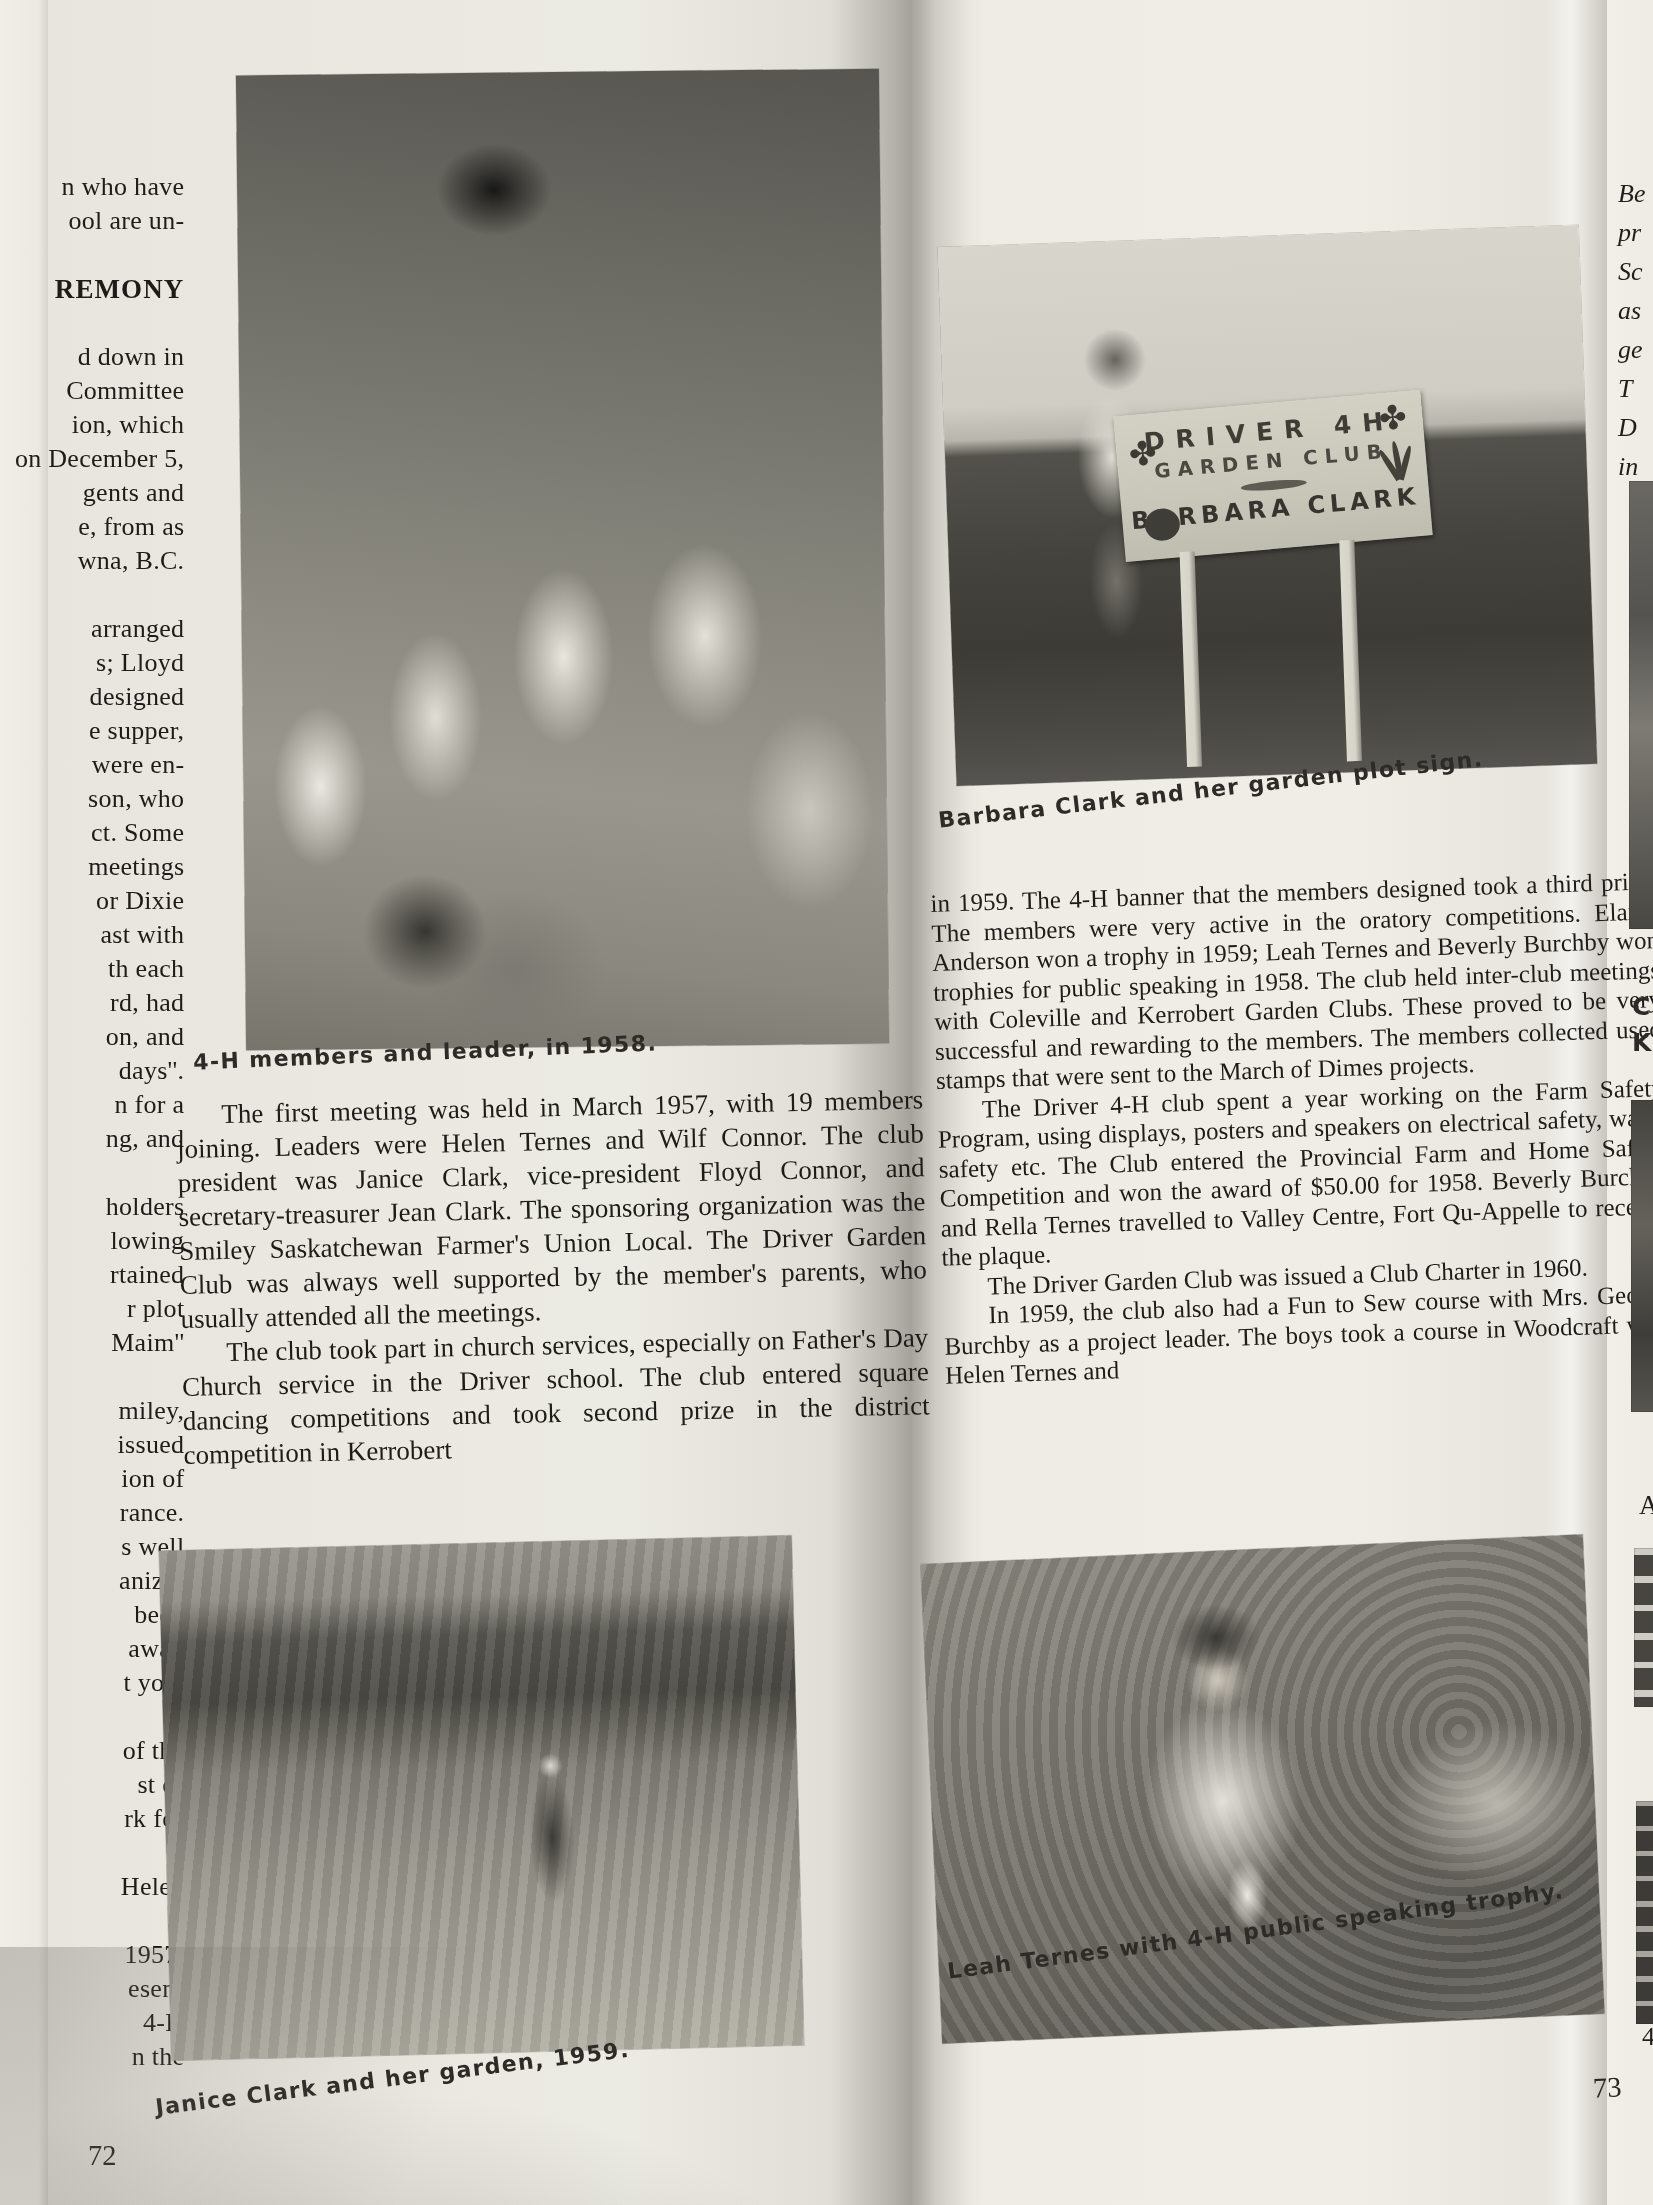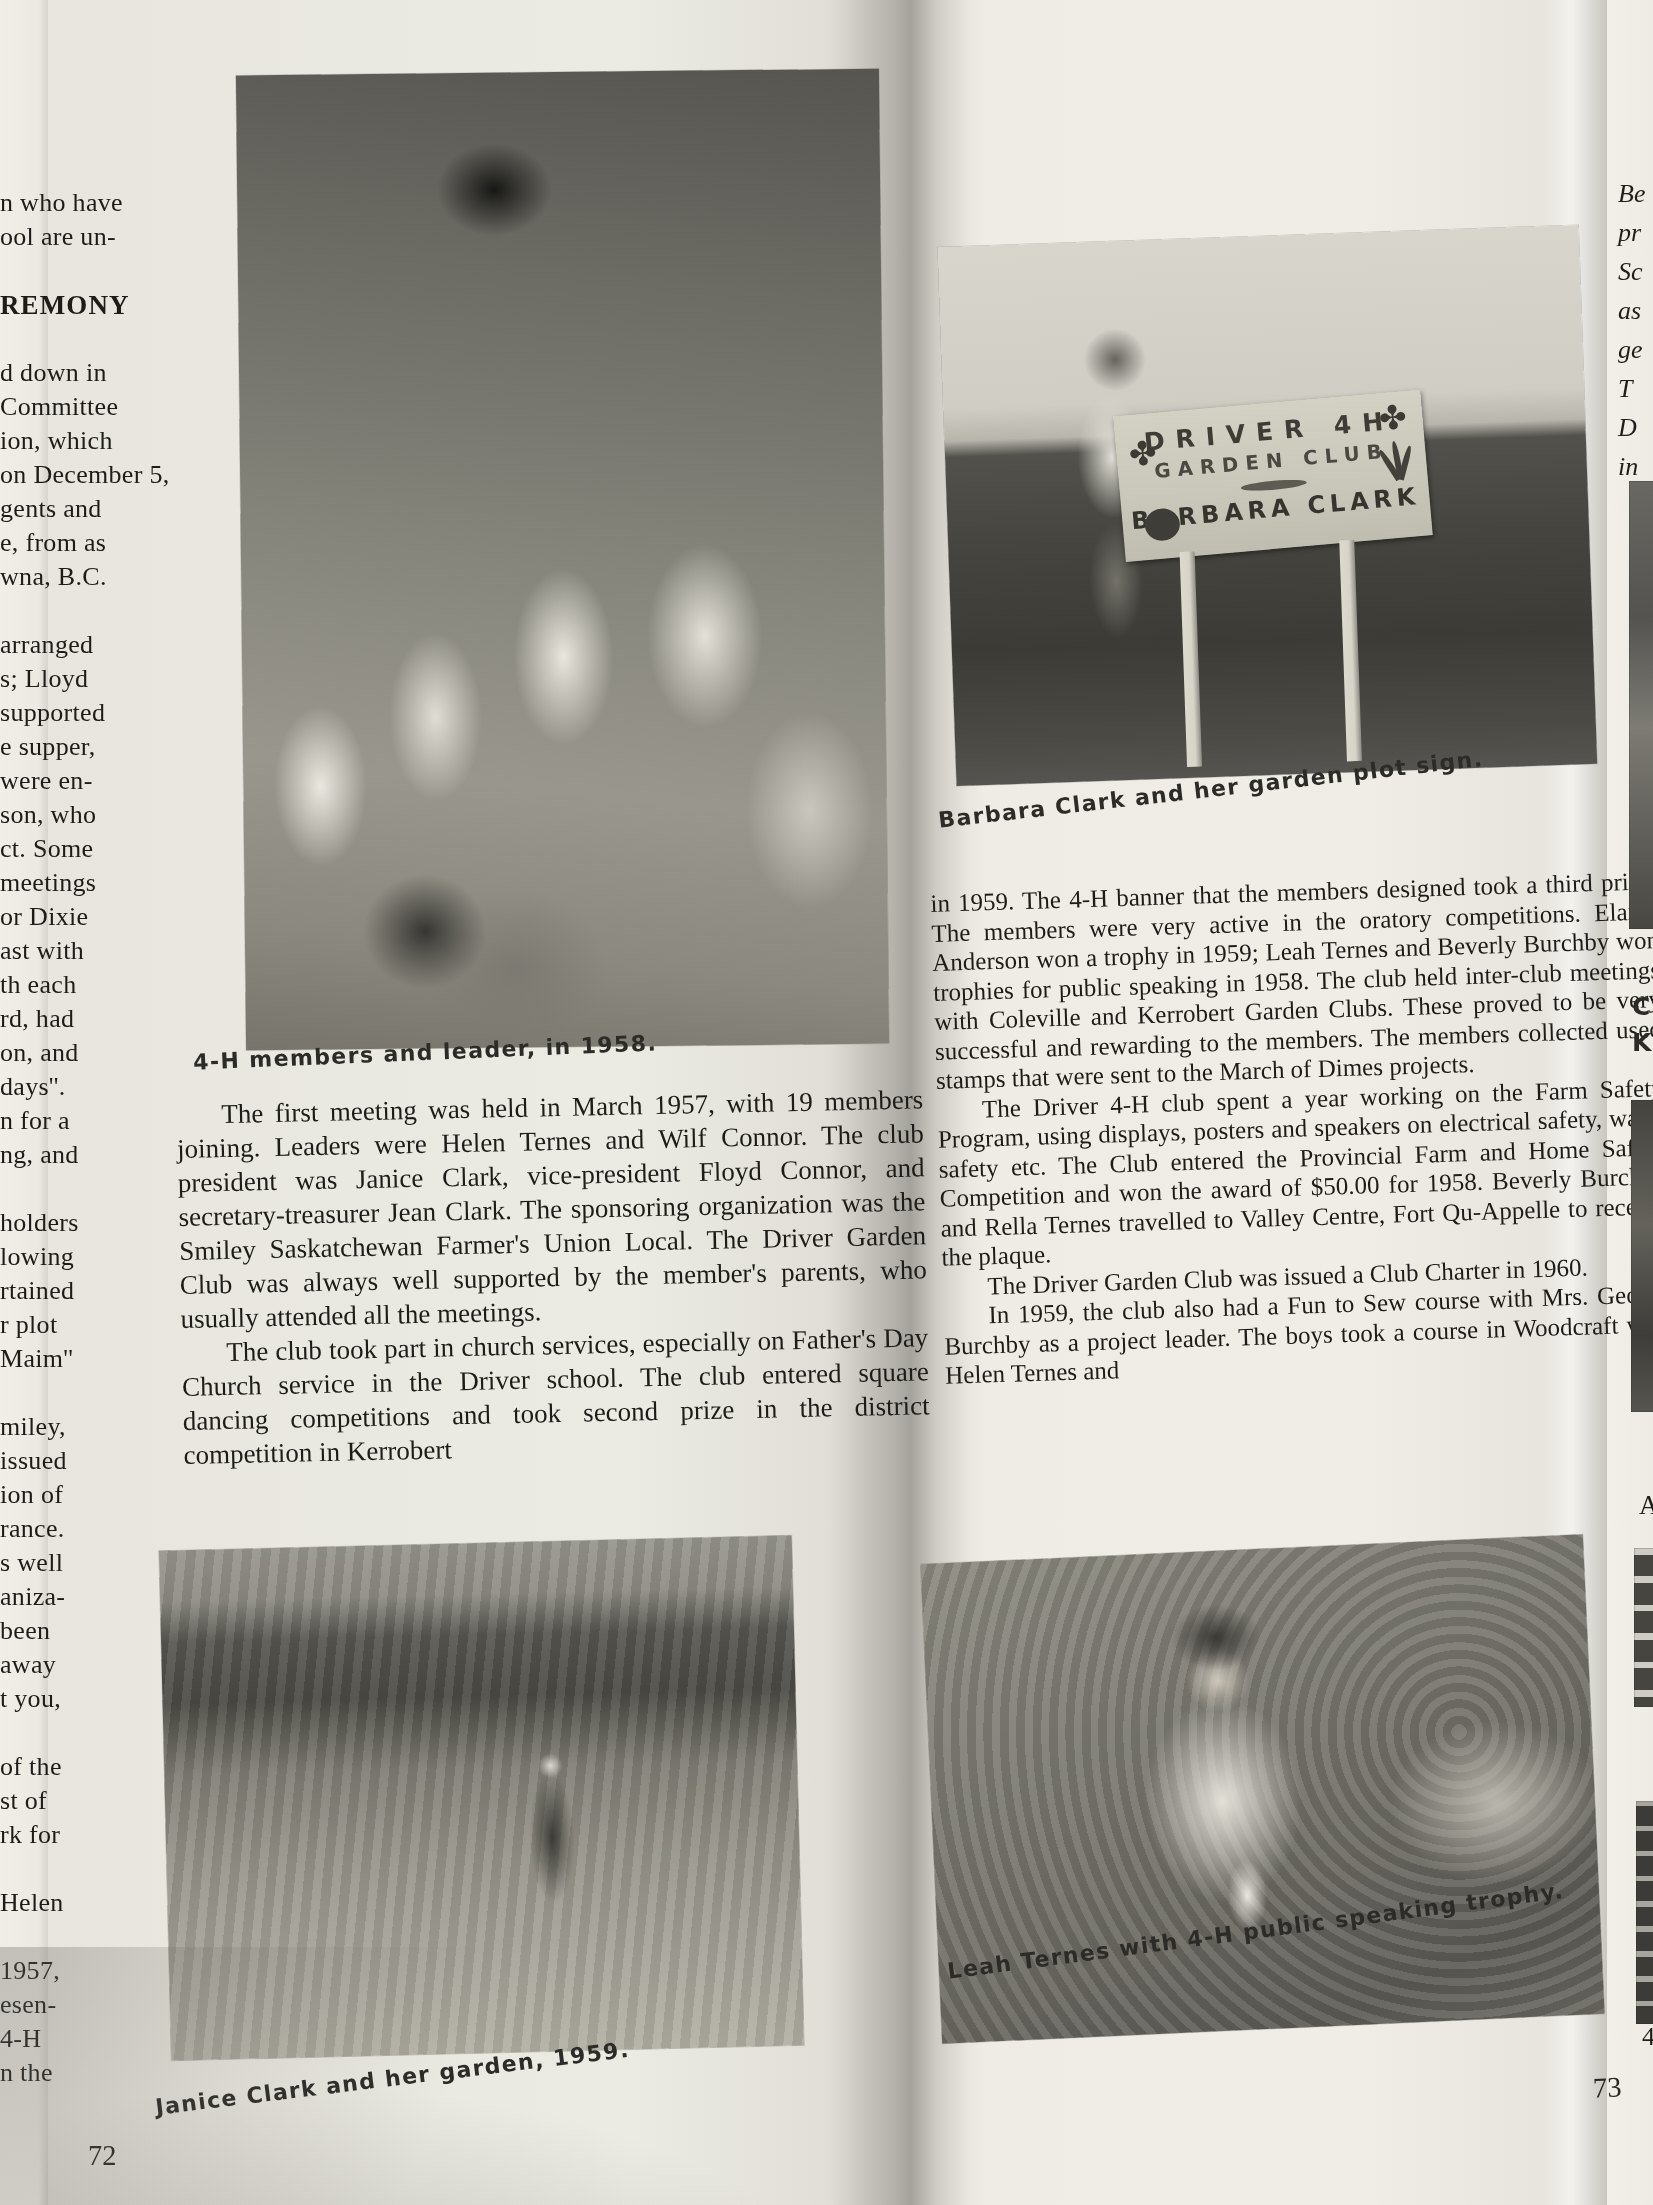--- a/index.html
+++ b/index.html
@@ -77,22 +77,22 @@
   .sign-hole { position:absolute; left:7%; bottom:12%; width:35px; height:32px; border-radius:50%; background:#3f3d37; }
   .leaf { position:absolute; width:5.5px; height:35px; background:#43413a; border-radius:50% 50% 0 0; }
   .leaf.l1 { right:11%; top:38%; transform:rotate(-28deg); }
   .leaf.l2 { right:8.5%; top:34%; transform:rotate(-6deg); }
   .leaf.l3 { right:6%; top:37%; transform:rotate(20deg); }
   .post { position:absolute; width:14.8px; background:linear-gradient(90deg,#dcdacE 0%, #d6d4c8 60%, #8f8d84 100%); }
   .post.p1 { left:36%; top:58%; height:40%; }
   .post.p2 { left:61%; top:57%; height:41%; }
 
   
-  .edge-col { position:absolute; left:0; top:170px; width:184px; text-align:left; padding-right:6.6px;
-    font-size:26px; line-height:34px; letter-spacing:0.3px;margin-top:16px; }
+  .edge-col { position:absolute; left:7px; top:170px; width:184px; text-align:right; padding-right:6.6px;
+    font-size:26px; line-height:34px; letter-spacing:0.3px; }
   .edge-col .line { height:34px; white-space:pre; }
   .edge-col .line-heading { font-weight:bold; font-size:27px; letter-spacing:1.1px; }
 
   .body-col { text-align:justify; }
   .body-col p { text-align:justify; }
   .left-body { position:absolute; left:176px; top:1098px; width:747px; font-size:27px;
     line-height:34px; transform:rotate(-1.2deg); transform-origin:left top; }
   .right-body { position:absolute; left:930px; top:889px; width:727px; font-size:25px;
     line-height:29.5px; transform:rotate(-1.8deg); transform-origin:left top; }
   .para.indent { text-indent:45px; }
@@ -150,21 +150,21 @@
       <div class="line">d down in</div>
       <div class="line">Committee</div>
       <div class="line">ion, which</div>
       <div class="line">on December 5,</div>
       <div class="line">gents and</div>
       <div class="line">e, from as</div>
       <div class="line">wna, B.C.</div>
       <div class="line">&nbsp;</div>
       <div class="line">arranged</div>
       <div class="line">s; Lloyd</div>
-      <div class="line">supported</div>
+      <div class="line">designed</div>
       <div class="line">e supper,</div>
       <div class="line">were en-</div>
       <div class="line">son, who</div>
       <div class="line">ct. Some</div>
       <div class="line">meetings</div>
       <div class="line">or Dixie</div>
       <div class="line">ast with</div>
       <div class="line">th each</div>
       <div class="line">rd, had</div>
       <div class="line">on, and</div>

